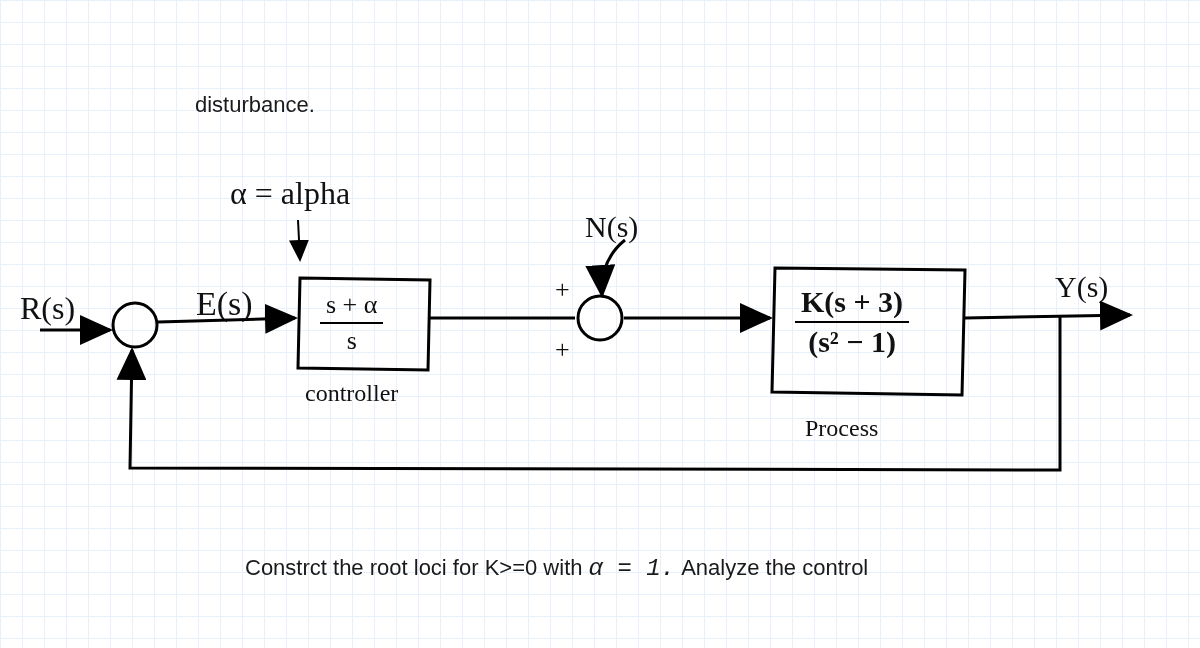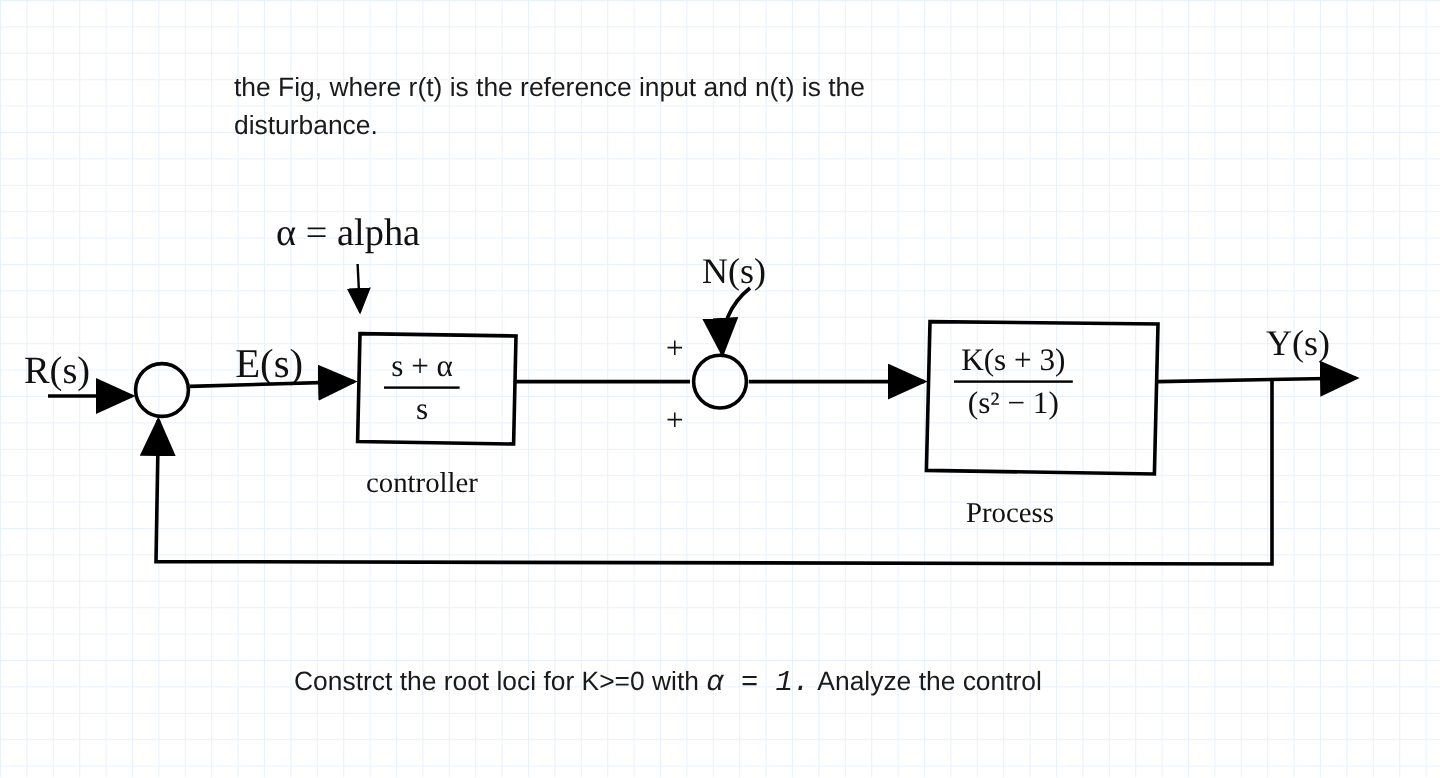--- a/index.html
+++ b/index.html
@@ -67,38 +67,38 @@
   </style>
 </head>
 <body>
 
 <div class="grid-bg"></div>
 
 <div class="content">
 
   <div class="problem-text">
     <br>
-    <span>the Fig, where r(t) is the reference input and n(t) is the</span><br>
+    <br>
     <span>disturbance.</span>
   </div>
 
   <div class="hand signal" style="left:230px; top:175px; font-size:32px;">α = alpha</div>
 
   <div class="hand signal" style="left:20px; top:290px; font-size:32px;">R(s)</div>
   <div class="hand signal" style="left:196px; top:285px; font-size:34px;">E(s)</div>
   <div class="hand signal" style="left:585px; top:210px; font-size:30px;text-align:center;">N(s)</div>
   <div class="hand signal" style="left:1055px; top:270px; font-size:30px;">Y(s)</div>
 
   <div class="hand tf-block" style="left:320px; top:288px;">
     <span class="tf-num">s + α</span>
     <span class="tf-den">s</span>
   </div>
-  <div class="hand block-label" style="left:305px; top:390px;">controller</div>
+  <div class="hand block-label" style="left:305px; top:380px;">controller</div>
 
-  <div class="hand tf-block" style="left:795px; top:283px; font-size:26px;">
+  <div class="hand tf-block" style="left:795px; top:283px; font-size:30px;font-weight:bold;">
     <span class="tf-num">K(s + 3)</span>
     <span class="tf-den">(s² − 1)</span>
   </div>
   <div class="hand block-label" style="left:805px; top:415px;">Process</div>
 
   <div class="hand plus" style="left:555px; top:275px;">+</div>
   <div class="hand plus" style="left:555px; top:335px;">+</div>
 
   <svg class="diagram">
     <defs>

